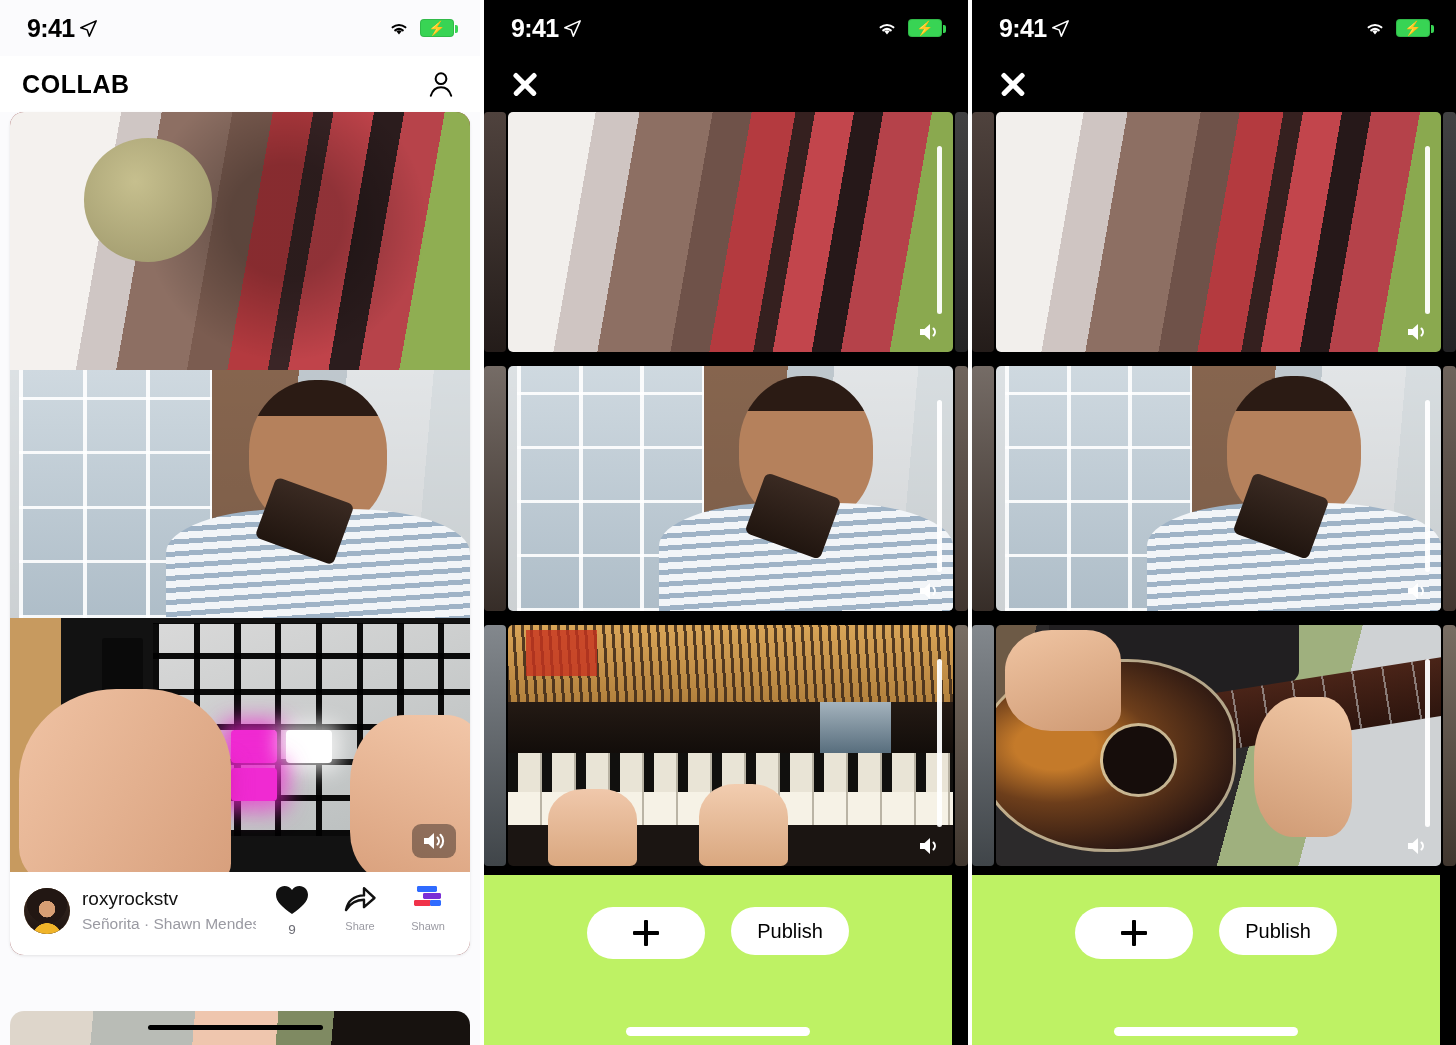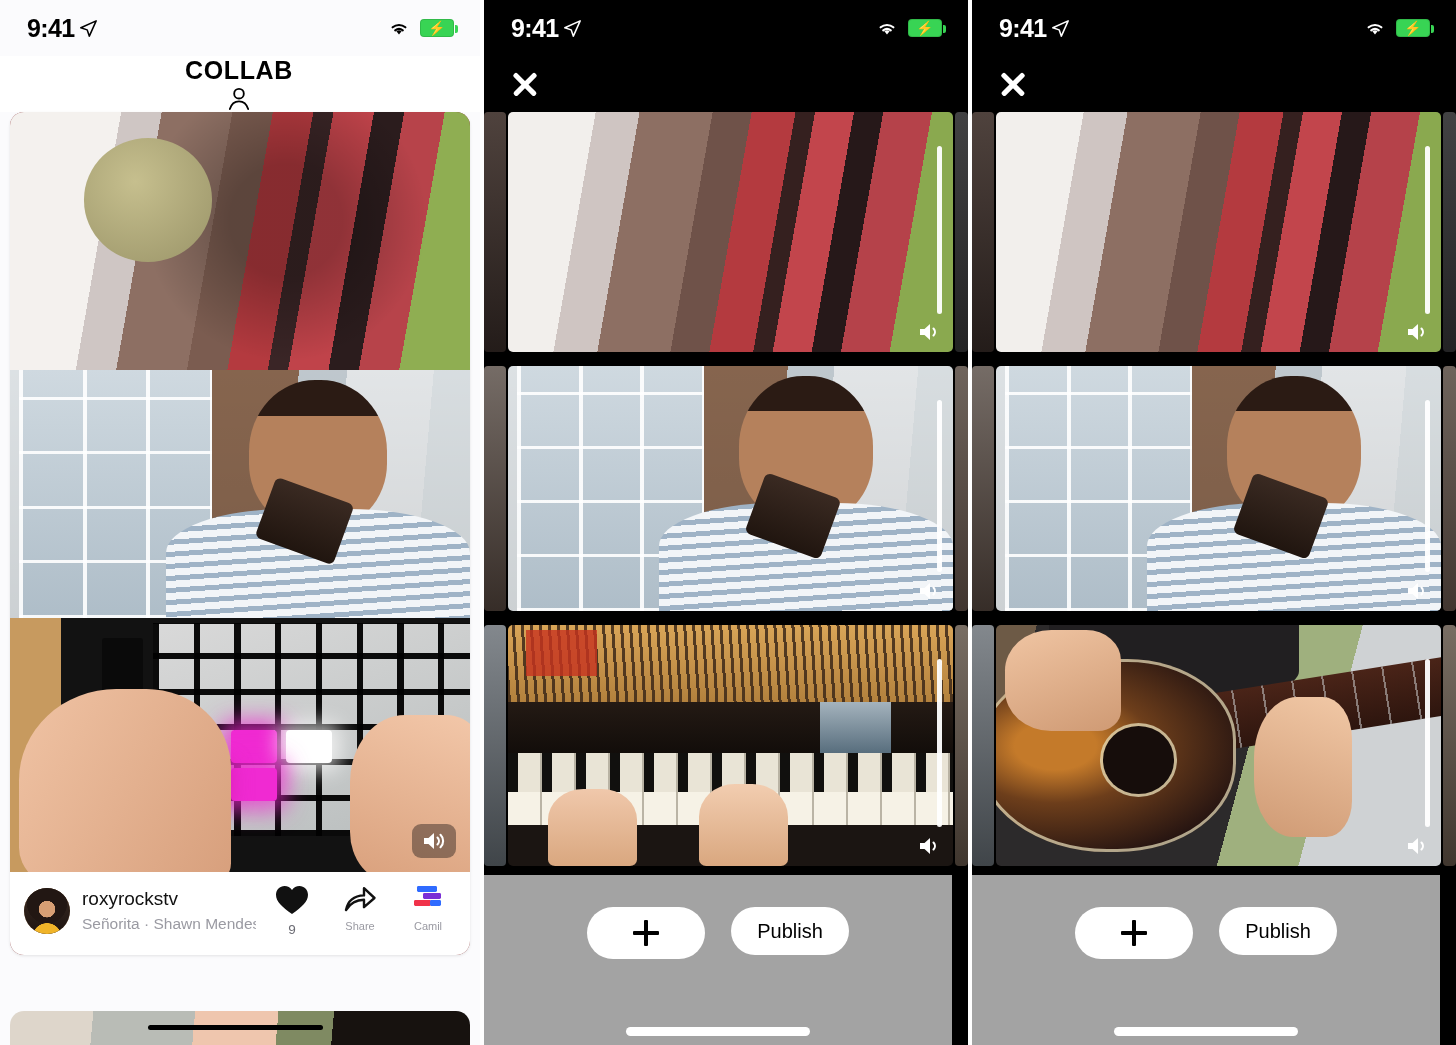--- a/index.html
+++ b/index.html
@@ -41,21 +41,20 @@
     width: 3px; height: 8px; border-radius: 0 2px 2px 0;
     background: #38d454;
   }
   .bolt { font-size: 14px; line-height: 1; color: #0b0b0b; font-weight: 700; }
 
   
   .feed-header {
     height: 56px; display: flex; align-items: center;
     justify-content: space-between; padding: 0 24px 0 22px;
     background: #fff;
-    flex-direction: column;
   }
   .brand { font-size: 25px; font-weight: 700; letter-spacing: 0.6px; color: #000; }
 
   
   .card {
     background: #7f1d1d; margin: 0 10px; border-radius: 14px;
     overflow: hidden; box-shadow: 0 1px 3px rgba(0,0,0,.10);
   }
   .card-videos { display: block; }
   .vthumb { position: relative; width: 100%; overflow: hidden; }
@@ -122,21 +121,21 @@
     position: absolute; right: 14px; bottom: 14px;
     width: 44px; height: 34px; border-radius: 9px;
     background: rgba(40,30,28,.45);
     display: flex; align-items: center; justify-content: center;
   }
 
   
   .editor-bottom {
     position: absolute; left: 0; right: 16px; bottom: 0; height: 170px;
     display: flex; align-items: flex-start; justify-content: center;
-    gap: 26px; padding-top: 32px; background: #a3a3a3;
+    gap: 26px; padding-top: 32px; background: #bef264;
   }
   .btn-add {
     width: 118px; height: 52px; border-radius: 26px; background: #fff;
     display: flex; align-items: center; justify-content: center;
     border: none; cursor: pointer;
   }
   .plus { position: relative; width: 26px; height: 26px; }
   .plus::before, .plus::after {
     content: ""; position: absolute; background: #000; border-radius: 1px;
   }
@@ -435,21 +434,21 @@
               </svg>
             <span class="act-label">Share</span>
           </div>
           <div class="act">
             <svg width="34" height="30" viewBox="0 0 34 30">
               <rect x="6" y="2" width="20" height="6" rx="1.4" fill="#2f6bff"></rect>
               <rect x="12" y="9" width="18" height="6" rx="1.4" fill="#7a2fd6"></rect>
               <rect x="3" y="16" width="17" height="6" rx="1.4" fill="#f0324a"></rect>
               <rect x="19" y="16" width="11" height="6" rx="1.4" fill="#2f6bff"></rect>
             </svg>
-            <span class="act-label">Camil</span>
+            <span class="act-label">Shawn</span>
           </div>
         </div>
       </div>
     </div>
 
     <div class="next-card">
       <div class="nc-art"></div>
     </div>
   </div>
 

